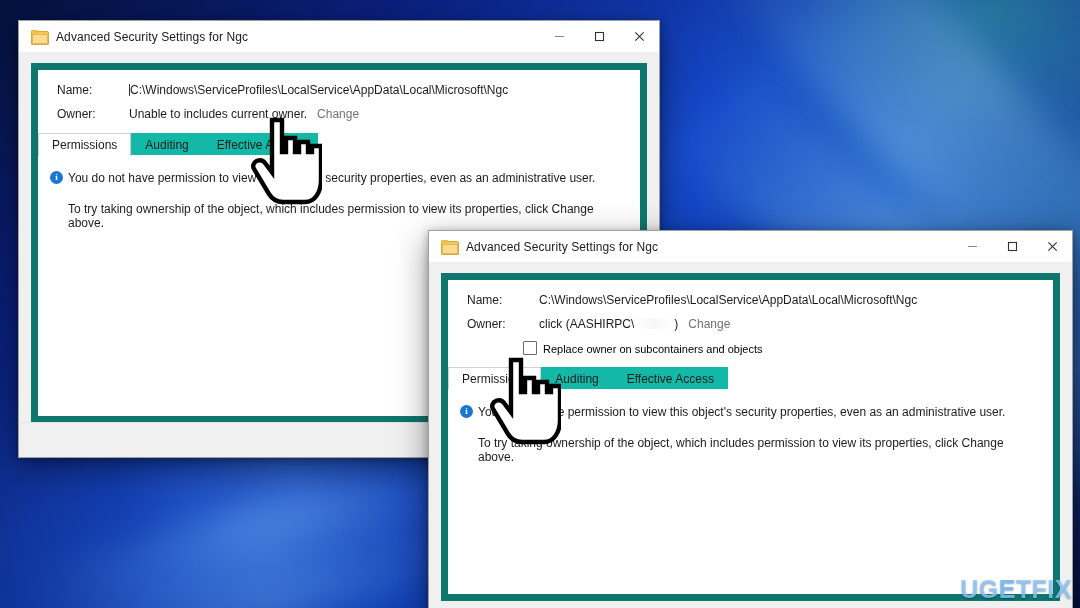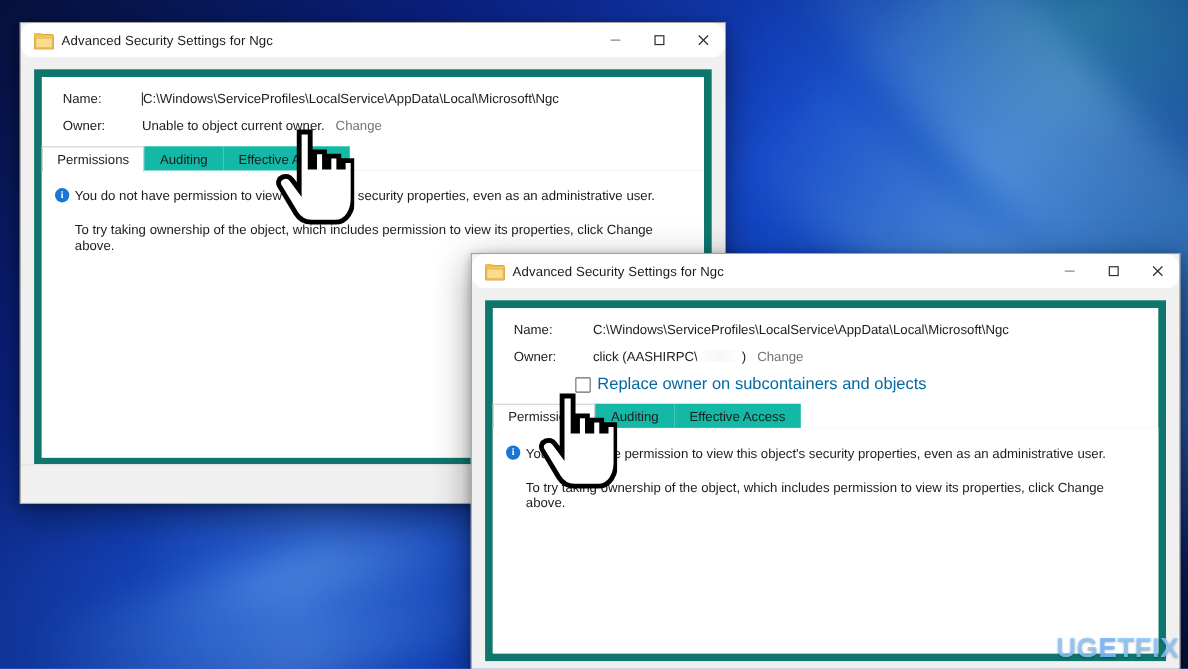--- a/index.html
+++ b/index.html
@@ -69,21 +69,20 @@
     box-shadow: 0 10px 32px rgba(0,0,0,0.42), 0 2px 8px rgba(0,0,0,0.30);
     font-family: "Liberation Sans", sans-serif;
     overflow: hidden;
   }
   .titlebar {
     height: 31px;
     background: #ffffff;
     display: flex;
     align-items: center;
     position: relative;
-    border-radius: 12px;
   }
   .title-icon {
     width: 16px; height: 14px;
     margin-left: 12px;
     position: relative;
     flex: 0 0 auto;
   }
   .title-icon .folder-back {
     position: absolute; left: 0; top: 1px;
     width: 16px; height: 12px;
@@ -174,23 +173,23 @@
     display: inline-block;
     width: 40px;
     height: 11px;
     vertical-align: -1px;
     background: linear-gradient(90deg,#ffffff,#f7f7f7,#ffffff);
   }
 
   
   .check-row {
     display: flex;
-    align-items: center;
-    font-size: 15px;
-    color: #0369a1;
+    align-items: flex-end;
+    font-size: 11px;
+    color: #000000;
   }
   .checkbox {
     width: 12px; height: 12px;
     border: 1px solid #6a6a6a;
     background: #ffffff;
     margin-right: 6px;
     flex: 0 0 auto;
     border-radius: 1px;
   }
 
@@ -331,21 +330,21 @@
 
         <div class="field-row" style="position:absolute; left:19px; top:13px;">
           <div class="field-label">Name:</div>
           <div class="field-value">
             <span class="caret"></span><span>C:\Windows\ServiceProfiles\LocalService\AppData\Local\Microsoft\Ngc</span>
           </div>
         </div>
 
         <div class="field-row" style="position:absolute; left:19px; top:37px;">
           <div class="field-label">Owner:</div>
-          <div class="field-value">Unable to object current owner.</div>
+          <div class="field-value">Unable to includes current owner.</div>
           <a class="link">Change</a>
         </div>
 
         <div class="tabstrip" style="top:62px; left:0; right:0;">
           <div class="tab active">Permissions</div>
           <div class="tab">Auditing</div>
           <div class="tab">Effective Access</div>
         </div>
 
         <div class="tab-panel" style="top:85px; bottom:0;">

